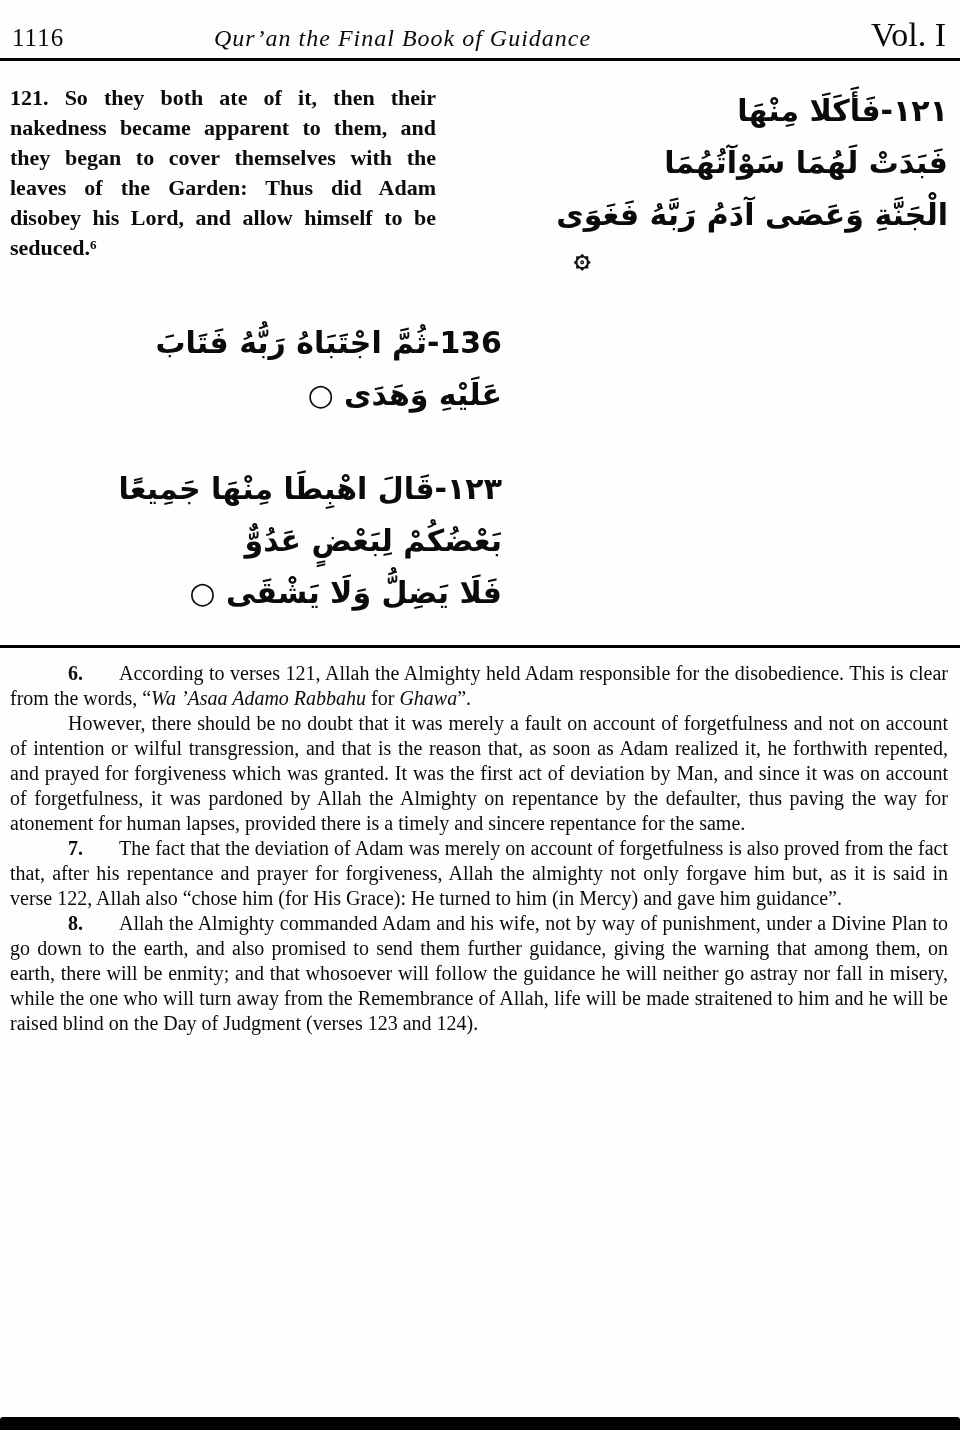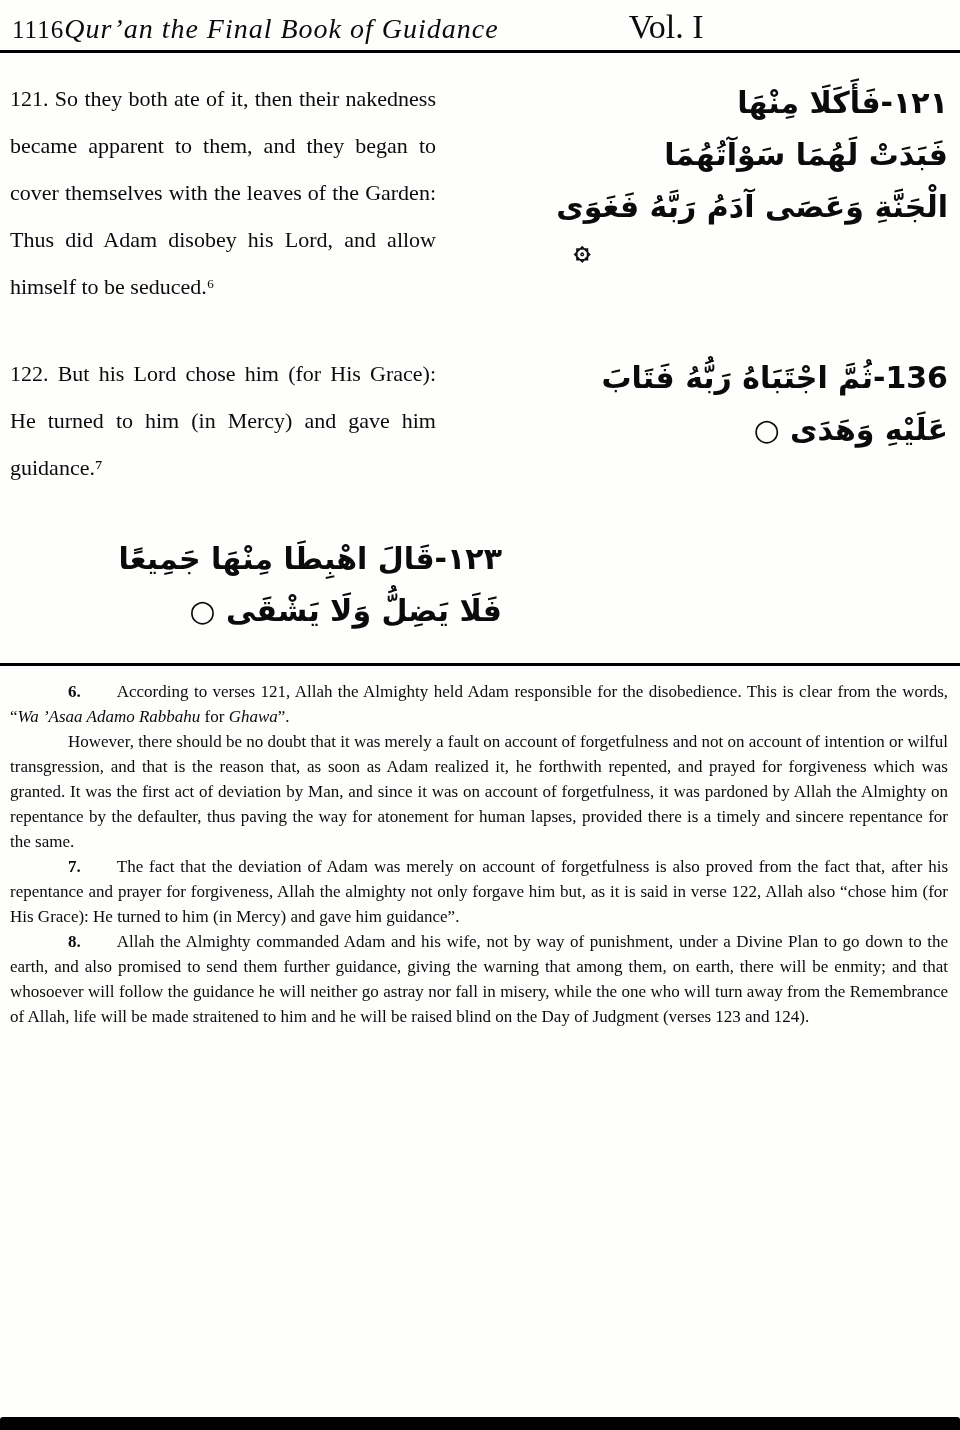--- a/index.html
+++ b/index.html
@@ -7,37 +7,37 @@
     width: 960px; height: 1430px;
     position: relative;
     background: #fefefd;
     color: #0b0b0b;
     font-family: "Liberation Serif", "DejaVu Serif", serif;
     overflow: hidden;
     box-sizing: border-box;
   }
   .header {
     display: flex;
-    justify-content: flex-start;
+    justify-content: space-between;
     align-items: baseline;
-    padding: 8px 14px 4px 12px;
+    padding: 16px 14px 4px 12px;
   }
   .page-number { font-size: 25px; letter-spacing: 1px; }
-  .book-title  { font-style: italic; font-size: 28px; letter-spacing: 1px; padding-right: 130px; }
+  .book-title  { font-style: italic; font-size: 24px; letter-spacing: 1px; padding-right: 130px; }
   .volume      { font-size: 34px; }
   .header-rule { border: none; border-top: 3px solid #000; margin: 0; }
 
   .content { padding: 22px 12px 0 10px; }
   .verse-row { display: flex; justify-content: space-between; }
   .verse-row + .verse-row { margin-top: 40px; }
   .verse-english {
     width: 426px;
-    font-weight: normal;
+    font-weight: bold;
     font-size: 22px;
-    line-height: 47px;
+    line-height: 30px;
     text-align: justify;
     text-align-last: left;
   }
   .verse-arabic {
     width: 492px;
     direction: rtl;
     font-family: "DejaVu Sans", sans-serif;
     font-weight: bold;
     font-size: 30px;
     line-height: 52px;
@@ -49,21 +49,21 @@
     text-align: left;
     padding-left: 118px;
     font-size: 28px;
     line-height: 34px;
   }
 
   .separator { border: none; border-top: 3px solid #000; margin: 26px 0 0 0; }
 
   .footnotes {
     padding: 13px 12px 0 10px;
-    font-size: 17px;
+    font-size: 20px;
     line-height: 25px;
     text-align: justify;
   }
   .fn-par { margin: 0; text-indent: 58px; }
   .fn-num { font-weight: bold; }
   .fn-gap { display: inline-block; width: 36px; }
   .italic { font-style: italic; }
 
   .bottom-bar {
     position: absolute;
@@ -91,30 +91,30 @@
       <div class="verse-english">121.  So they both ate of it, then their nakedness became apparent to them, and they began to cover themselves with the leaves of the Garden: Thus did Adam disobey his Lord, and allow himself to be seduced.⁶</div>
       <div class="verse-arabic">
         <div class="arabic-line">۱۲۱-فَأَكَلَا مِنْهَا</div>
         <div class="arabic-line">فَبَدَتْ لَهُمَا سَوْآتُهُمَا</div>
         <div class="arabic-line">الْجَنَّةِ وَعَصَى آدَمُ رَبَّهُ فَغَوَى</div>
         <div class="arabic-line ruku-mark">۞</div>
       </div>
     </div>
 
     <div class="verse-row">
-      <div class="verse-english">122.  But his Lord chose him (for His Grace): He turned to him (in Mercy) and gave him guidance.⁷</div>
       <div class="verse-arabic">
         <div class="arabic-line">136-ثُمَّ اجْتَبَاهُ رَبُّهُ فَتَابَ</div>
         <div class="arabic-line">عَلَيْهِ وَهَدَى ○</div>
       </div>
     </div>
 
     <div class="verse-row">
       <div class="verse-arabic">
         <div class="arabic-line">۱۲۳-قَالَ اهْبِطَا مِنْهَا جَمِيعًا</div>
+        <div class="arabic-line">بَعْضُكُمْ لِبَعْضٍ عَدُوٌّ</div>
         <div class="arabic-line">فَلَا يَضِلُّ وَلَا يَشْقَى ○</div>
       </div>
     </div>
 
   </div>
 
   <hr class="separator">
 
   <div class="footnotes">
       <p class="fn-par"><span class="fn-num">6.</span><span class="fn-gap"></span><span>According to verses 121, Allah the Almighty held Adam responsible for the disobedience. This is clear from the words, “</span><span class="italic">Wa ’Asaa Adamo Rabbahu</span><span> for </span><span class="italic">Ghawa</span><span>”.</span></p>

